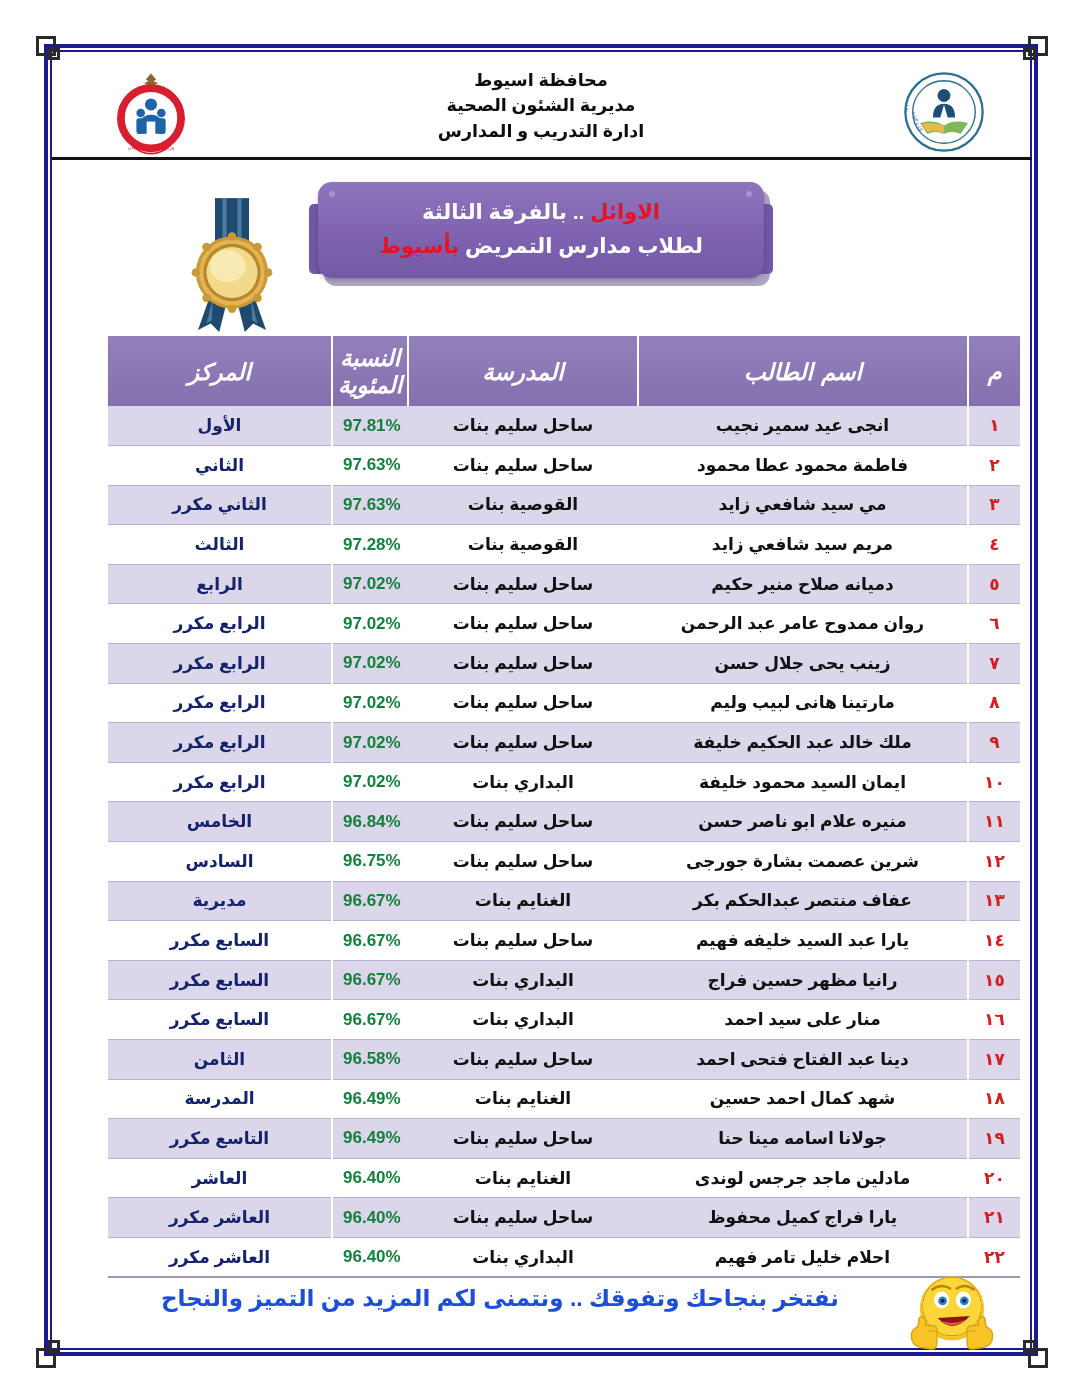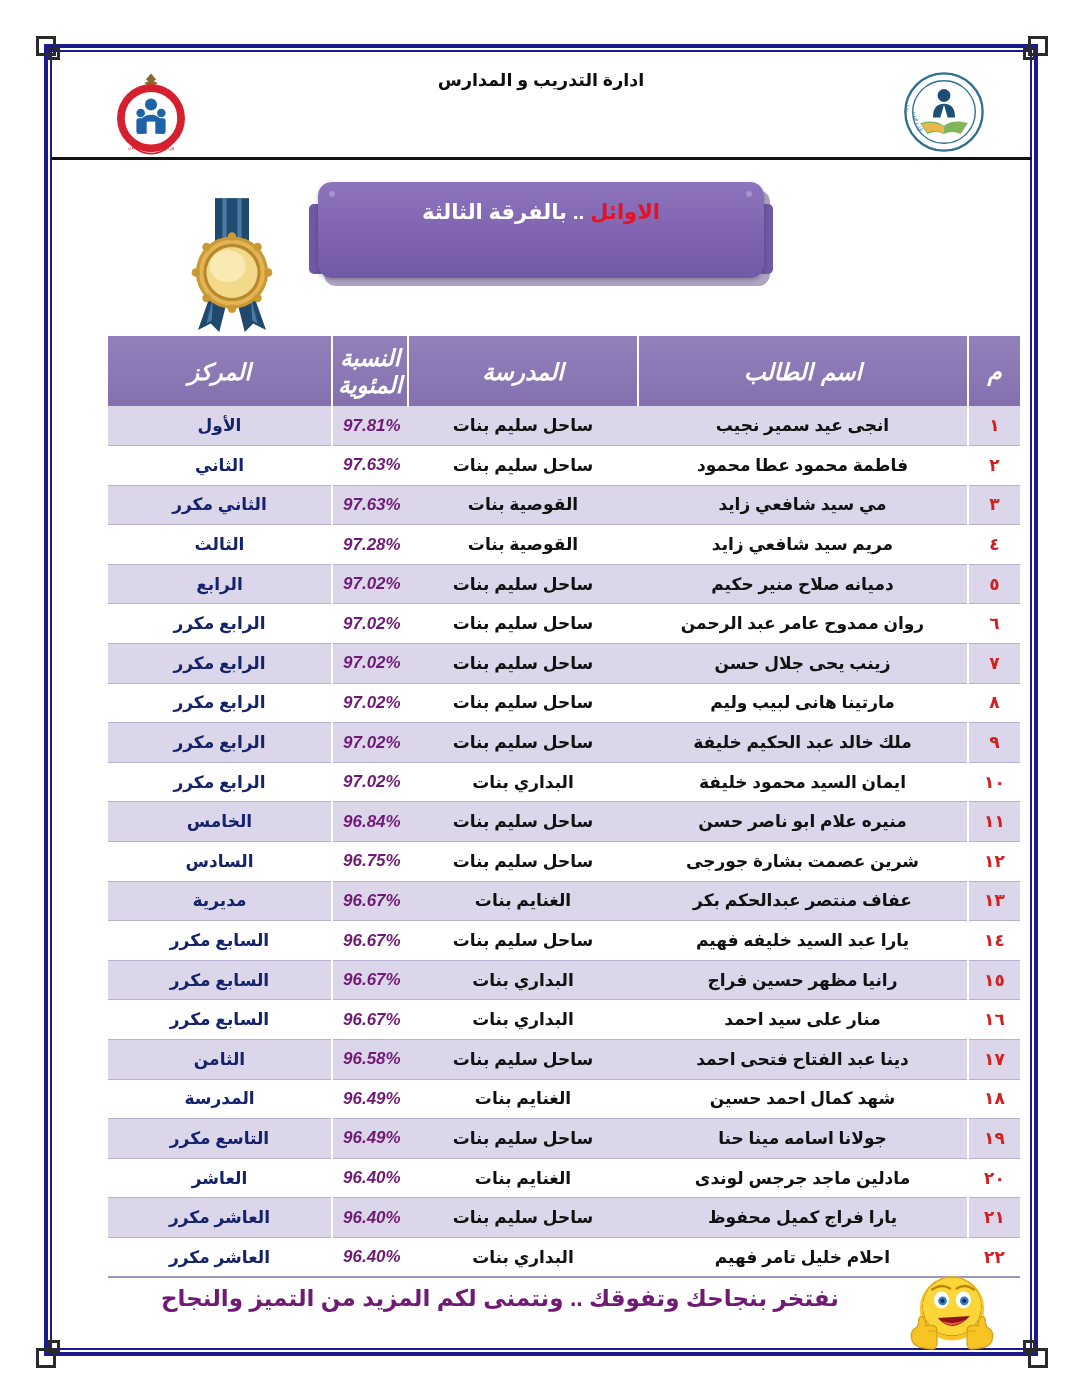--- a/index.html
+++ b/index.html
@@ -247,22 +247,21 @@
     font-size: 17.5px;
     margin-top: 44px;
   }
   td.cell-school {
     text-align: center;
     color: #111111;
     font-size: 17.5px;
   }
   td.cell-pct {
     text-align: right;
-    color: #701a75;
-    font-style: italic;
+    color: #15803d;
     font-size: 17.5px;
     font-weight: bold;
     direction: ltr;
   }
   td.cell-rank {
     text-align: center;
     color: #14236b;
     font-size: 18px;
     border-right: 2px solid #ffffff;
   }
@@ -270,21 +269,21 @@
 
   
   .footer-msg {
     position: absolute;
     left: 120px;
     top: 1285px;
     width: 760px;
     text-align: center;
     font-size: 23px;
     font-weight: bold;
-    color: #701a75;
+    color: #1d4ed8;
     white-space: nowrap;
   }
   .emoji-smiley {
     position: absolute;
     left: 900px;
     top: 1268px;
     width: 104px;
     height: 96px;
   }
 </style>
@@ -319,20 +318,22 @@
     <circle cx="62" cy="50" r="5" fill="#1e63a8"></circle>
     <rect x="33" y="56" width="10" height="18" rx="3" fill="#1e63a8"></rect>
     <rect x="57" y="56" width="10" height="18" rx="3" fill="#1e63a8"></rect>
     <rect x="45" y="60" width="10" height="16" fill="#ffffff"></rect>
 
     <path d="M22 78 A30 30 0 0 0 78 78" fill="none" stroke="#d7202f" stroke-width="2"></path>
     <text x="50" y="92" font-size="6" fill="#d7202f" text-anchor="middle" font-family="'Liberation Sans',sans-serif">وزارة الصحة والسكان</text>
   </svg>
 
   <div class="header-center">
+    <div class="hline">محافظة اسيوط</div>
+    <div class="hline">مديرية الشئون الصحية</div>
     <div class="hline">ادارة التدريب و المدارس</div>
   </div>
 
   <svg class="logo-edu" viewBox="0 0 100 100">
     <defs>
       <path id="arcTop" d="M50 50 m-39 0 a39 39 0 1 1 78 0" fill="none"></path>
       <path id="arcBot" d="M50 50 m-33 0 a33 33 0 1 0 66 0" fill="none"></path>
     </defs>
     <circle cx="50" cy="50" r="42" fill="#ffffff" stroke="#2e6f8e" stroke-width="2.5"></circle>
     <circle cx="50" cy="50" r="34" fill="#ffffff" stroke="#2e6f8e" stroke-width="1.5"></circle>
@@ -388,20 +389,21 @@
 
 <div class="banner-wrap">
   <div class="banner-shadow"></div>
   <div class="banner-tab banner-tab-l"></div>
   <div class="banner-tab banner-tab-r"></div>
   <div class="banner-plate"></div>
   <div class="banner-pin banner-pin-l"></div>
   <div class="banner-pin banner-pin-r"></div>
   <div class="banner-text">
     <div class="banner-line"><span class="red-em">الاوائل</span><span> .. بالفرقة الثالثة</span></div>
+    <div class="banner-line"><span>لطلاب مدارس التمريض </span><span class="red-em">بأسيوط</span></div>
   </div>
 </div>
 
 <table class="rank-table">
   <colgroup>
     <col class="c-num">
       <col class="c-name">
       <col class="c-school">
       <col class="c-pct">
       <col class="c-rank">

